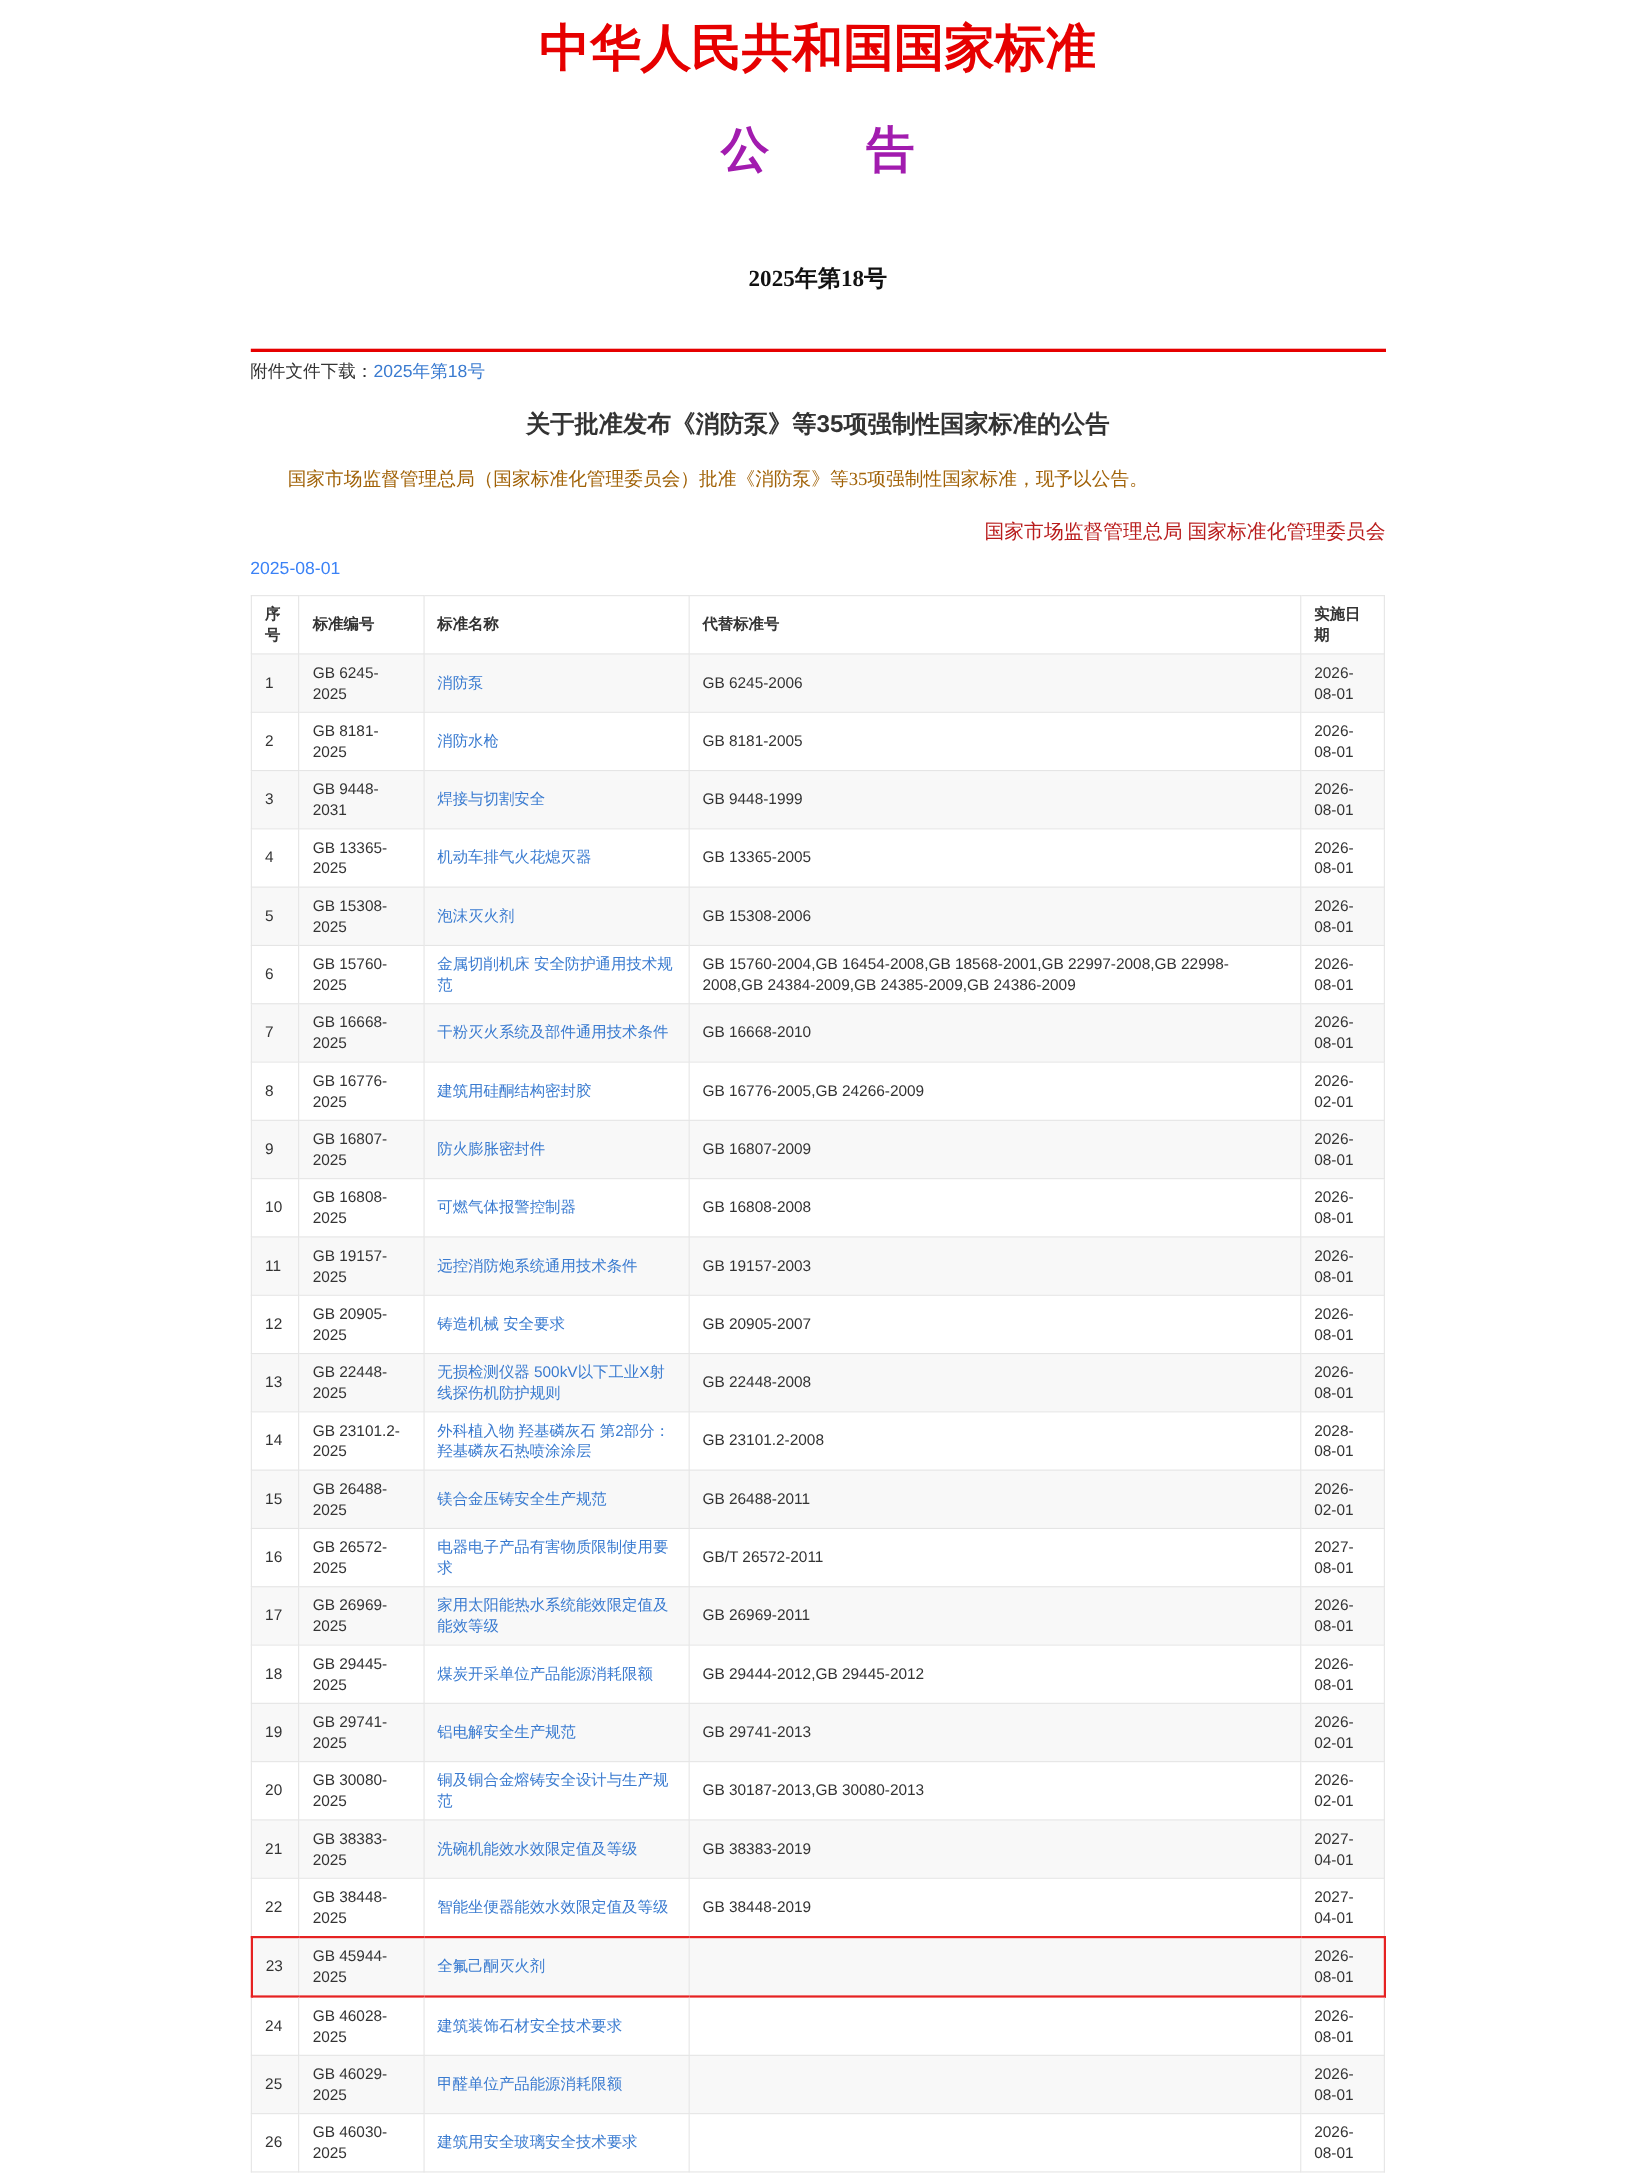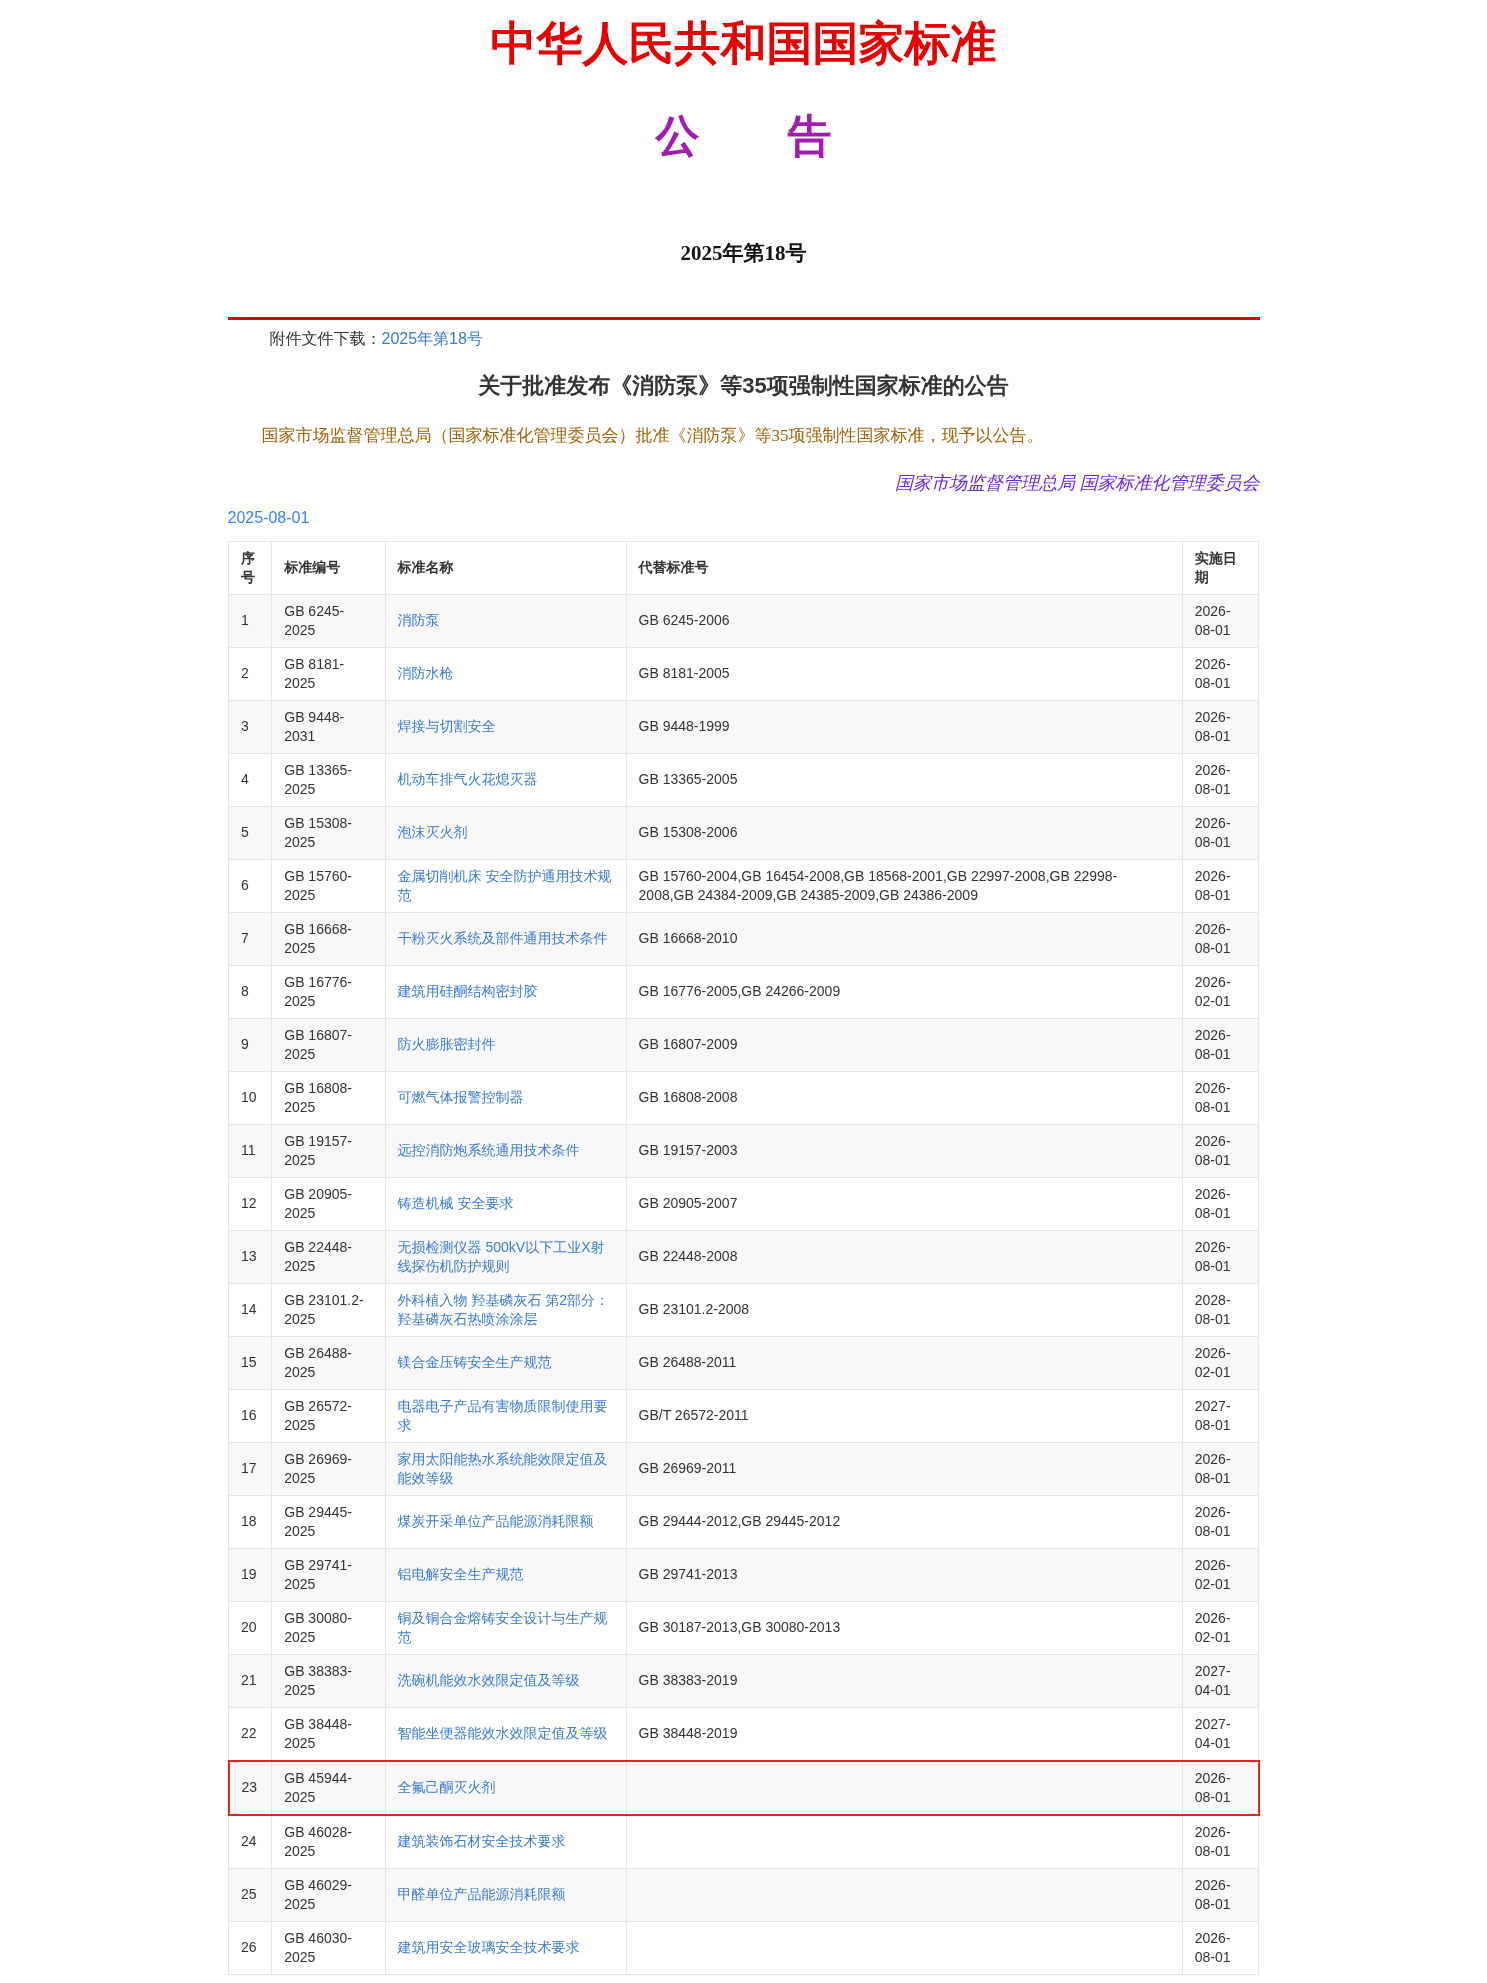--- a/index.html
+++ b/index.html
@@ -44,21 +44,20 @@
     height: 3px;
     background: #e60000;
     margin-top: 50px;
     border: none;
   }
   .attachment-line {
     margin-top: 7px;
     font-size: 16px;
     color: #333;
     line-height: 24px;
-    margin-left: 42px;
   }
   .attachment-line a {
     color: #3a7bd0;
     text-decoration: none;
     cursor: pointer;
   }
   .notice-title {
     text-align: center;
     font-size: 22px;
     font-weight: bold;
@@ -72,22 +71,21 @@
     font-size: 17px;
     color: #a16207;
     text-indent: 2em;
     line-height: 1.6;
   }
   .signature {
     margin-top: 22px;
     text-align: right;
     font-family: "Liberation Serif", "DejaVu Serif", serif;
     font-size: 18px;
-    color: #6d28d9;
-    font-style: italic;
+    color: #b91c1c;
   }
   .signature-date {
     margin-top: 14px;
     text-align: left;
     font-size: 16px;
     color: #3b82f6;
   }
   table.standards {
     margin-top: 14px;
     width: 100%;

